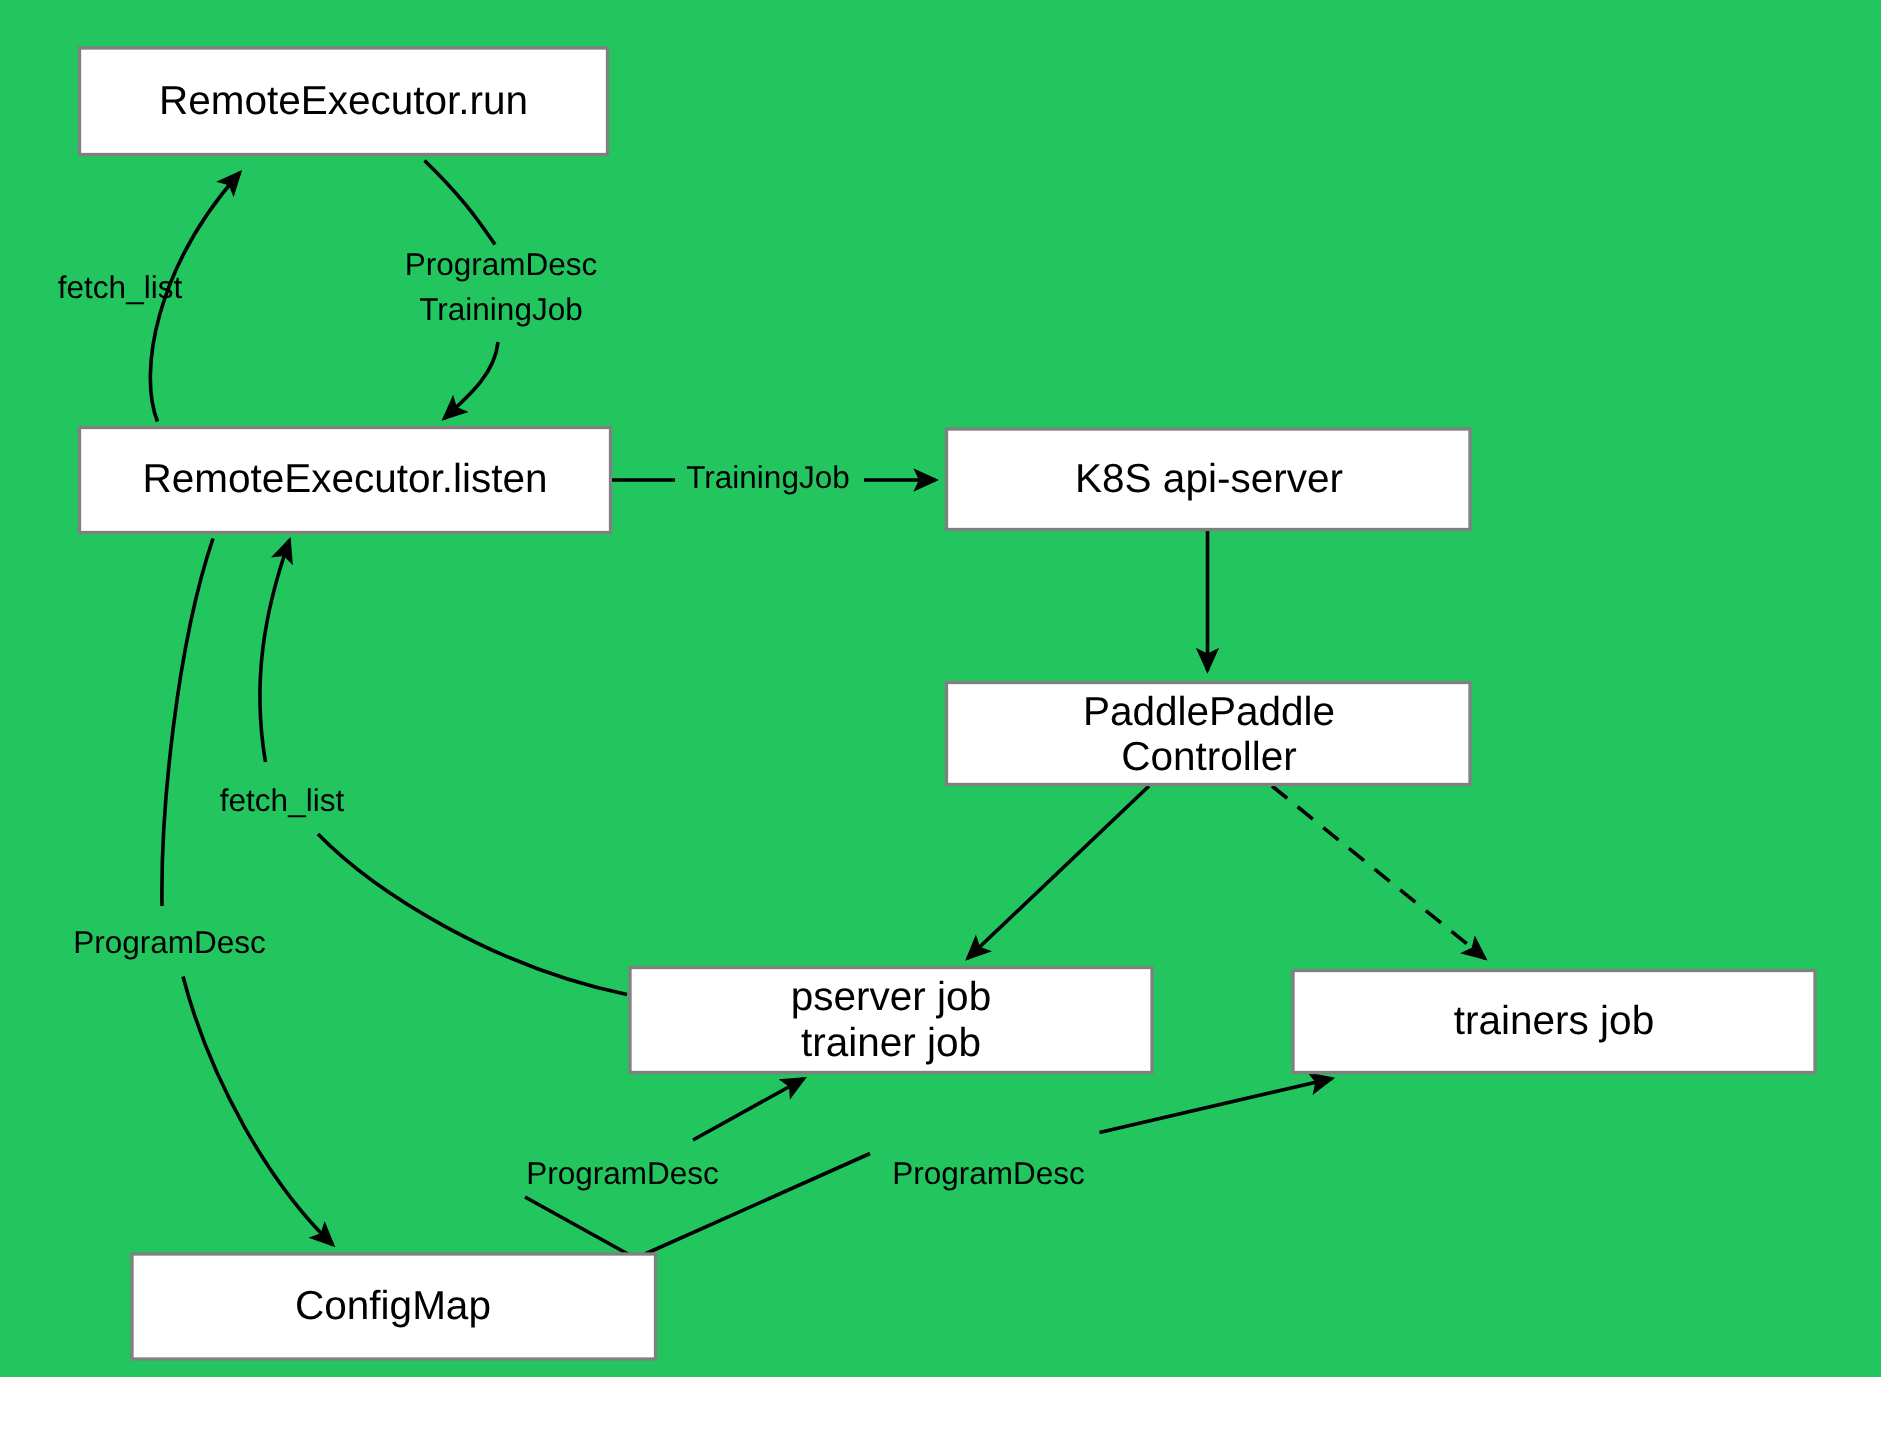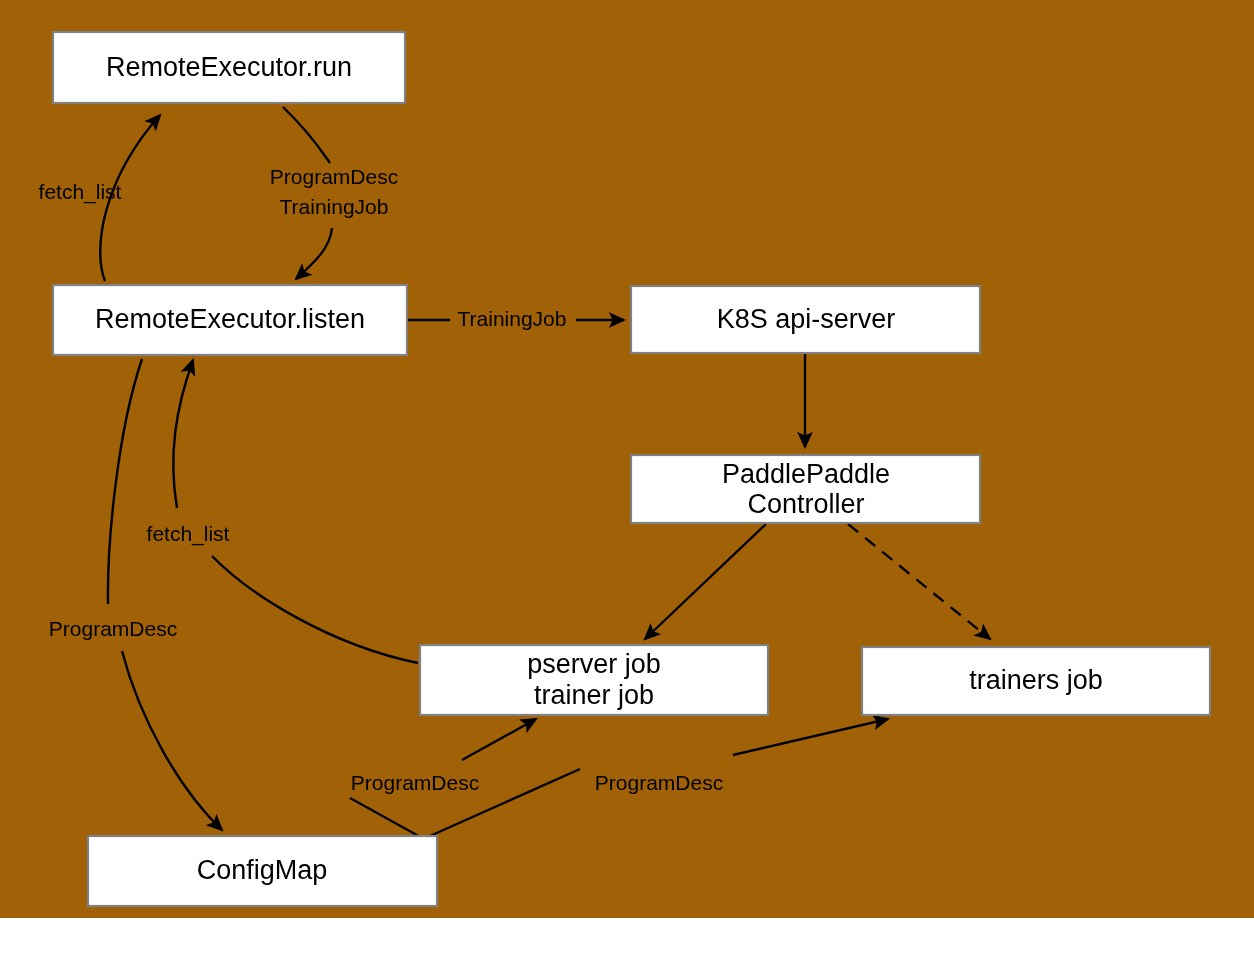--- a/index.html
+++ b/index.html
@@ -4,21 +4,21 @@
 <style>
   html, body {
     margin: 0;
     padding: 0;
     background: #ffffff;
   }
   #canvas-wrap {
     position: relative;
     width: 1254px;
     height: 918px;
-    background: #a16207;
+    background: #22c55e;
     overflow: hidden;
   }
   svg.diagram {
     display: block;
     width: 1254px;
     height: 954px;
   }
   .node-rect {
     fill: #ffffff;
     stroke: #808080;

